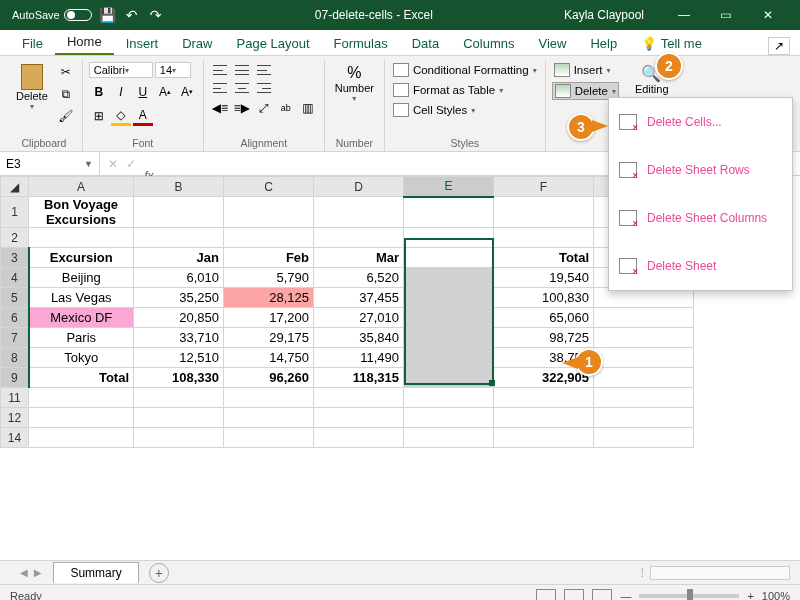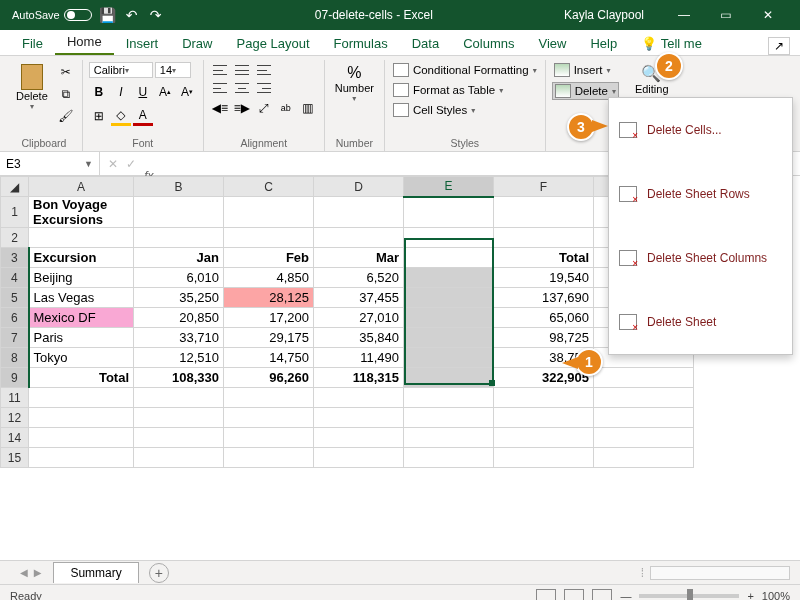--- a/index.html
+++ b/index.html
@@ -61,33 +61,33 @@
 .fx-area { display: flex; align-items: center; gap: 8px; padding: 0 8px; color: #bbb; }
 .fx-label { font-style: italic; color: #666; font-size: 12px; margin-top: 24px; }
 
 
 .grid-area { position: relative; height: 384px; overflow: hidden; background: #fff; }
 .grid-table { border-collapse: collapse; font-size: 13px; color: #000; }
 .grid-table th { background: #e6e6e6; border: 1px solid #d4d4d4; font-weight: normal; color: #333; font-size: 12px; position: sticky; }
 .col-header th { height: 20px; text-align: center; }
 .row-header { width: 28px; text-align: center; }
 .grid-table td { border: 1px solid #d4d4d4; height: 20px; padding: 0 4px; text-align: right; }
-.grid-table td.text-left { text-align: left; }
+.grid-table td.text-left { text-align: center; }
 .grid-table td.bold { font-weight: bold; }
 .grid-table .sel-col th:nth-child(6), .grid-table th[data-sel="1"] { background: #d2d2d2; }
 .selected-range td { background: #d1d1d1; }
 .selection-border { position: absolute; border: 2px solid #0d6037; pointer-events: none; }
 .sel-handle { position: absolute; width: 6px; height: 6px; background: #0d6037; right: -3px; bottom: -3px; }
 
 
 .callout { position: absolute; width: 28px; height: 28px; border-radius: 50%; background: #e8861c; color: #fff; font-weight: bold; display: flex; align-items: center; justify-content: center; border: 2px solid #fff; box-shadow: 0 1px 3px rgba(0,0,0,0.3); font-size: 14px; }
 
 
 .delete-menu { position: absolute; left: 608px; top: 97px; width: 185px; background: #fff; border: 1px solid #c6c6c6; box-shadow: 0 4px 8px rgba(0,0,0,0.2); z-index: 50; }
-.delete-menu .menu-item { display: flex; align-items: center; gap: 10px; padding: 24px 10px; font-size: 12px; color: #7f1d1d; }
+.delete-menu .menu-item { display: flex; align-items: center; gap: 10px; padding: 16px 10px; font-size: 12px; color: #ec4899; }
 .menu-icon { width: 18px; height: 16px; border: 1px solid #888; background: #fff; position: relative; }
 .menu-icon::after { content: '×'; color: #c00; font-size: 10px; position: absolute; right: -2px; bottom: -4px; }
 
 
 .sheet-tabs { height: 24px; border-top: 1px solid #d4d4d4; display: flex; align-items: center; background: #f3f2f1; padding-left: 20px; }
 .sheet-nav { display: flex; gap: 6px; color: #999; font-size: 10px; margin-right: 12px; }
 .sheet-tab { background: #fff; border: 1px solid #aaa; border-bottom: none; padding: 3px 16px; font-size: 12px; }
 .add-sheet { width: 20px; height: 20px; border-radius: 50%; border: 1px solid #aaa; display: flex; align-items: center; justify-content: center; margin-left: 10px; color: #666; font-size: 14px; }
 .sheet-right { margin-left: auto; display: flex; gap: 6px; align-items: center; padding-right: 10px; }
 
@@ -360,34 +360,34 @@
     <td class="bold">Feb</td>
     <td class="bold">Mar</td>
     <td></td>
     <td class="bold">Total</td>
           <td></td>
         </tr>
   <tr class="selected-range">
           <th class="row-header row-sel-header">4</th>
     <td class="text-left" style="background:#fff">Beijing</td>
     <td style="background:#fff">6,010</td>
-    <td style="background:#fff">4,850</td>
+    <td style="background:#fff">5,790</td>
     <td style="background:#fff">6,520</td>
     <td></td>
     <td style="background:#fff">19,540</td>
           <td style="background:#fff"></td>
         </tr>
   <tr class="selected-range">
           <th class="row-header row-sel-header">5</th>
     <td class="text-left" style="background:#fff">Las Vegas</td>
     <td style="background:#fff">35,250</td>
     <td style="background:#fca5a5">28,125</td>
     <td style="background:#fff">37,455</td>
     <td></td>
-    <td style="background:#fff">137,690</td>
+    <td style="background:#fff">100,830</td>
           <td style="background:#fff"></td>
         </tr>
   <tr class="selected-range">
           <th class="row-header row-sel-header">6</th>
     <td class="text-left" style="background:#f9a8d4">Mexico DF</td>
     <td style="background:#fff">20,850</td>
     <td style="background:#fff">17,200</td>
     <td style="background:#fff">27,010</td>
     <td></td>
     <td style="background:#fff">65,060</td>
@@ -438,30 +438,20 @@
           <td></td>
           <td></td>
           <td></td>
           <td></td>
           <td></td>
           <td></td>
           <td></td>
         </tr>
   <tr>
           <th class="row-header">14</th>
-          <td></td>
-          <td></td>
-          <td></td>
-          <td></td>
-          <td></td>
-          <td></td>
-          <td></td>
-        </tr>
-  <tr>
-          <th class="row-header">15</th>
           <td></td>
           <td></td>
           <td></td>
           <td></td>
           <td></td>
           <td></td>
           <td></td>
         </tr>
 </tbody>
     </table>

